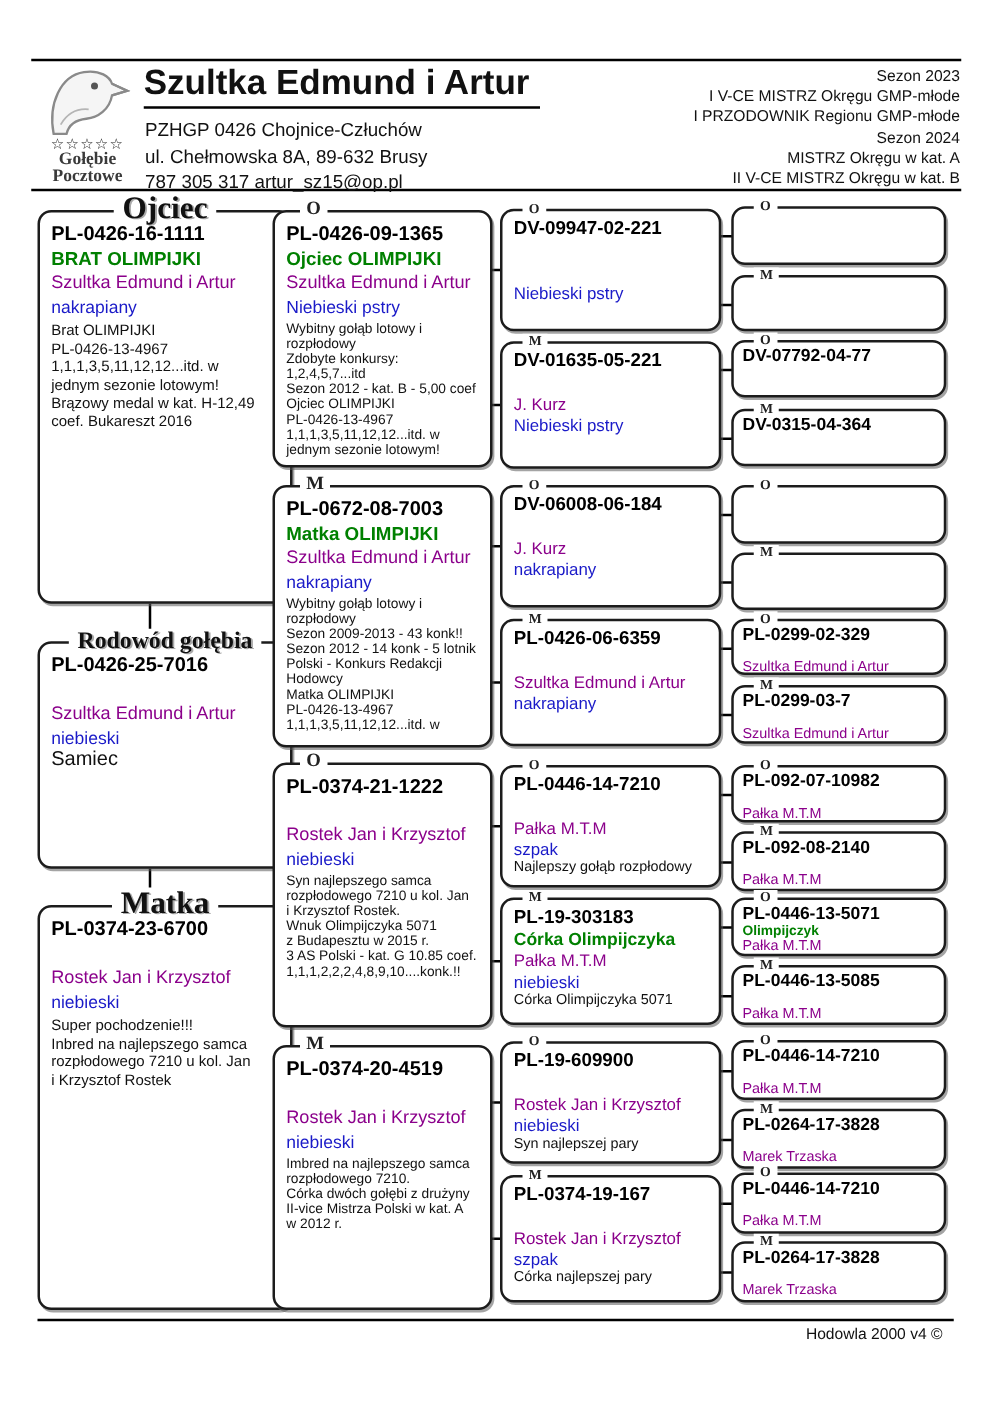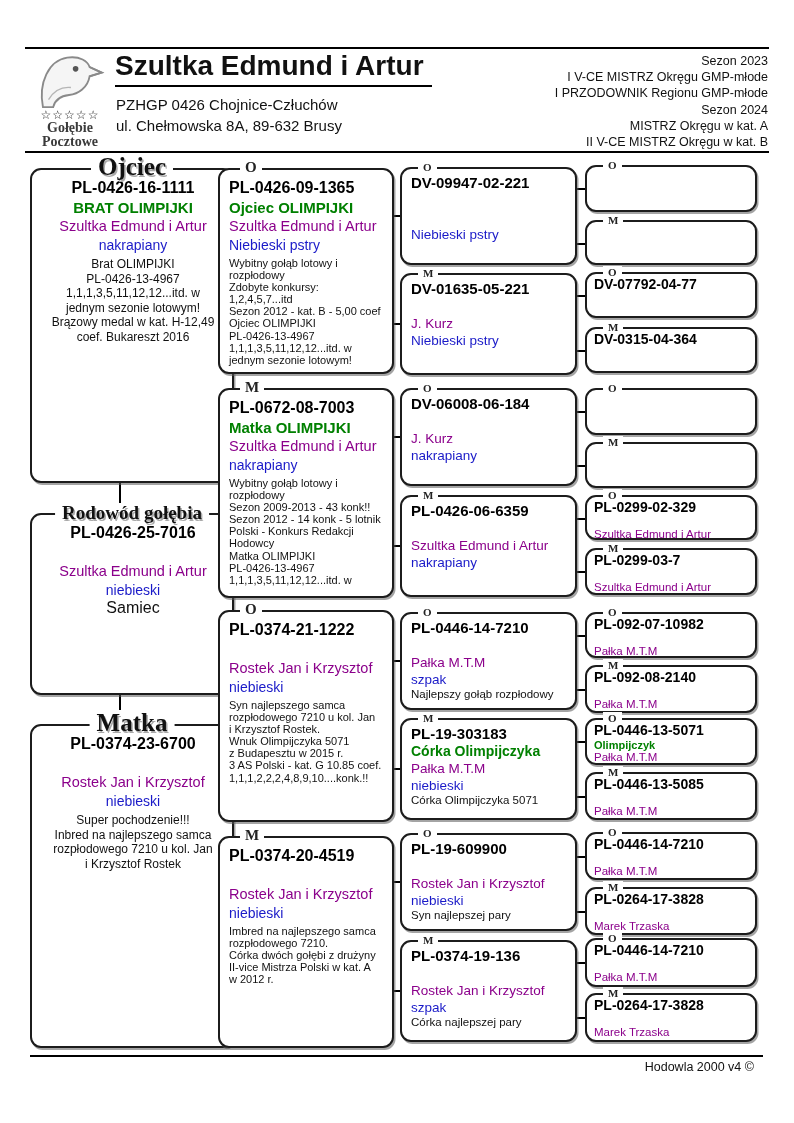--- a/index.html
+++ b/index.html
@@ -22,21 +22,21 @@
   .addr { position:absolute; left:116px; top:95px; font-size:15px; line-height:20.5px; }
   .achv { position:absolute; right:26px; top:53px; text-align:right; font-size:12.5px; line-height:16.2px; }
   .footer { position:absolute; right:40px; top:1060px; font-size:12.5px; }
 
   
   .box {
     position:absolute; background:#fff; border:2px solid #1c1c1c; border-radius:11px;
     box-shadow:1.5px 2px 0 rgba(90,90,90,.55);
     box-sizing:border-box; padding:8px 7px 3px 9px; z-index:1;
   }
-  .col1 { left:30px;  width:204px;text-align:center; }
+  .col1 { left:30px;  width:204px; }
   .col2 { left:218px; width:176px; }
   .col3 { left:400px; width:177px; padding-top:4px; }
   .col4 { left:585px; width:172px; padding-top:2px; padding-left:7px; }
 
   .biglabel {
     position:absolute; top:-16px; left:50%; transform:translateX(-50%);
     background:#fff; padding:0 7px; white-space:nowrap;
     font-family:"Liberation Serif", serif; font-weight:bold; font-size:25px; line-height:26px;
     color:#111; text-shadow:1.5px 1.5px 0 #aaa;
   }
@@ -116,20 +116,21 @@
     <div class="stars">☆☆☆☆☆</div>
     <div class="logoname">Gołębie</div>
     <div class="logoname">Pocztowe</div>
   </div>
 
   <div class="title">Szultka Edmund i Artur</div>
 
   <div class="addr">
     <div>PZHGP 0426 Chojnice-Człuchów</div>
     <div>ul. Chełmowska 8A, 89-632 Brusy</div>
+    <div>787 305 317 artur_sz15@op.pl</div>
   </div>
 
   <div class="achv">
     <div>Sezon 2023</div>
     <div>I V-CE MISTRZ Okręgu GMP-młode</div>
     <div>I PRZODOWNIK Regionu GMP-młode</div>
     <div>Sezon 2024</div>
     <div>MISTRZ Okręgu w kat. A</div>
     <div>II V-CE MISTRZ Okręgu w kat. B</div>
   </div>
@@ -289,21 +290,21 @@
     <span class="marker">O</span>
     <div class="ring">PL-19-609900</div>
     <div class="gname"></div>
     <div class="owner">Rostek Jan i Krzysztof</div>
     <div class="pcolor">niebieski</div>
     <div class="desc">Syn najlepszej pary</div>
   </div>
 
   <div class="box col3" style="top:940px;height:102px">
     <span class="marker">M</span>
-    <div class="ring">PL-0374-19-136</div>
+    <div class="ring">PL-0374-19-167</div>
     <div class="gname"></div>
     <div class="owner">Rostek Jan i Krzysztof</div>
     <div class="pcolor">szpak</div>
     <div class="desc">Córka najlepszej pary</div>
   </div>
 
   <div class="box col4" style="top:165px;height:47px">
     <span class="marker">O</span>
     <div class="ring"></div>
     <div class="gname"></div>

